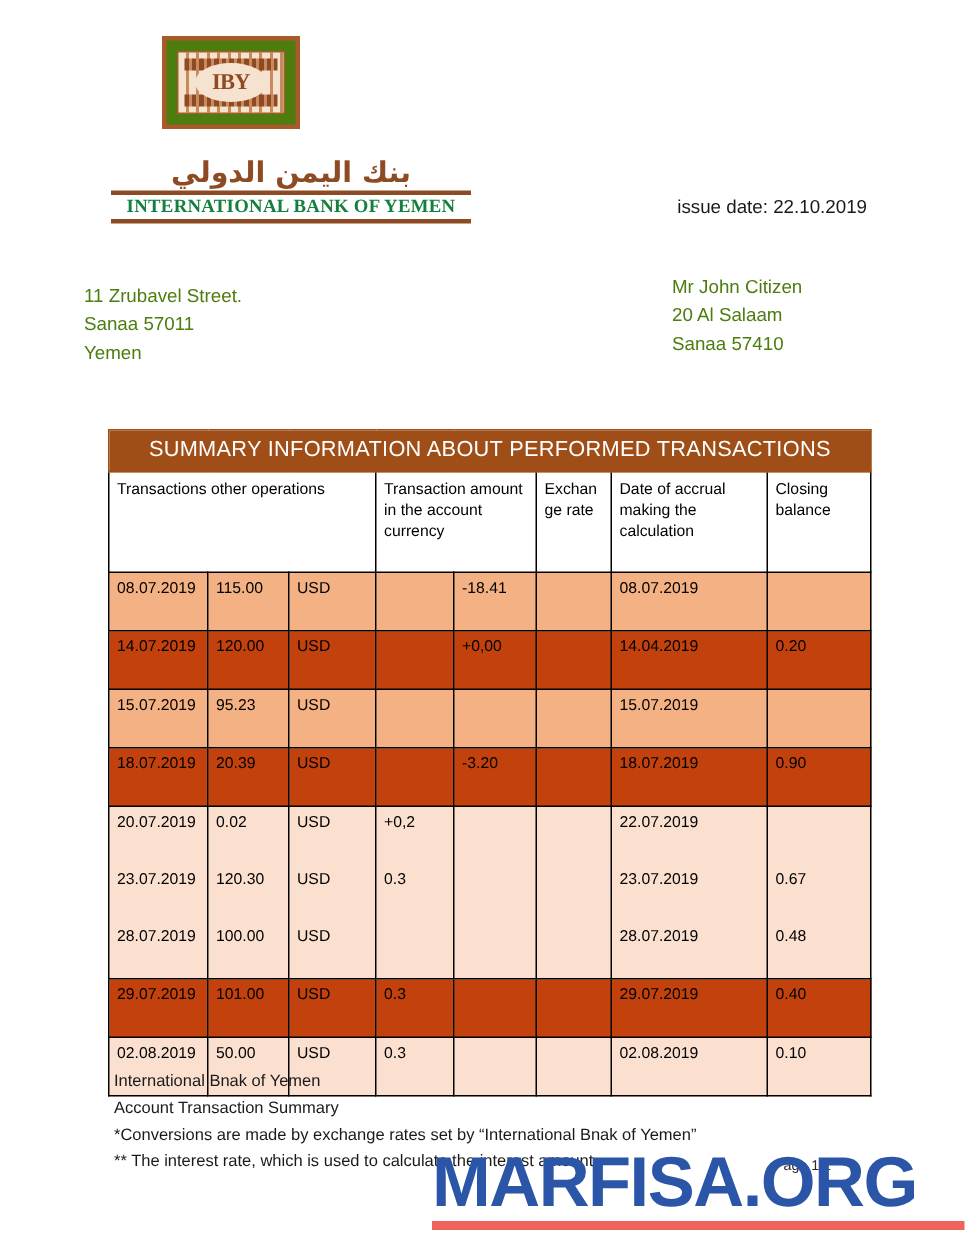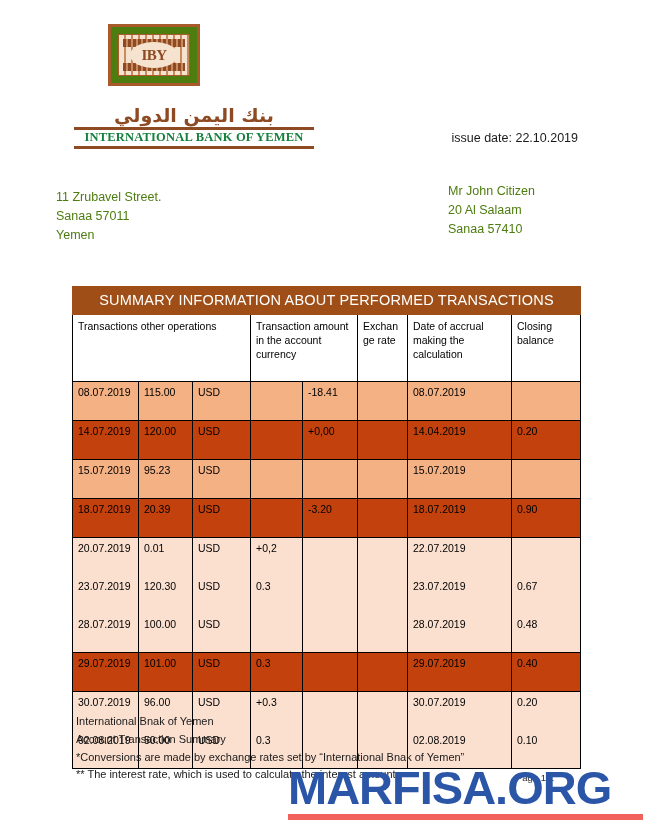--- a/index.html
+++ b/index.html
@@ -318,21 +318,21 @@
         <td>USD</td>
         <td></td>
         <td>-3.20</td>
         <td></td>
         <td>18.07.2019</td>
         <td>0.90</td>
       </tr>
 
       <tr class="row row-tall shade-light no-bottom-border">
         <td>20.07.2019</td>
-        <td>0.01</td>
+        <td>0.02</td>
         <td>USD</td>
         <td>+0,2</td>
         <td></td>
         <td></td>
         <td>22.07.2019</td>
         <td></td>
       </tr>
       <tr class="row row-tall shade-light no-top-border no-bottom-border">
         <td>23.07.2019</td>
         <td>120.30</td>
@@ -358,30 +358,20 @@
         <td>29.07.2019</td>
         <td>101.00</td>
         <td>USD</td>
         <td>0.3</td>
         <td></td>
         <td></td>
         <td>29.07.2019</td>
         <td>0.40</td>
       </tr>
 
-      <tr class="row row-tall shade-light no-bottom-border">
-        <td>30.07.2019</td>
-        <td>96.00</td>
-        <td>USD</td>
-        <td>+0.3</td>
-        <td></td>
-        <td></td>
-        <td>30.07.2019</td>
-        <td>0.20</td>
-      </tr>
       <tr class="row row-tall shade-light no-top-border">
         <td>02.08.2019</td>
         <td>50.00</td>
         <td>USD</td>
         <td>0.3</td>
         <td></td>
         <td></td>
         <td>02.08.2019</td>
         <td>0.10</td>
       </tr>

